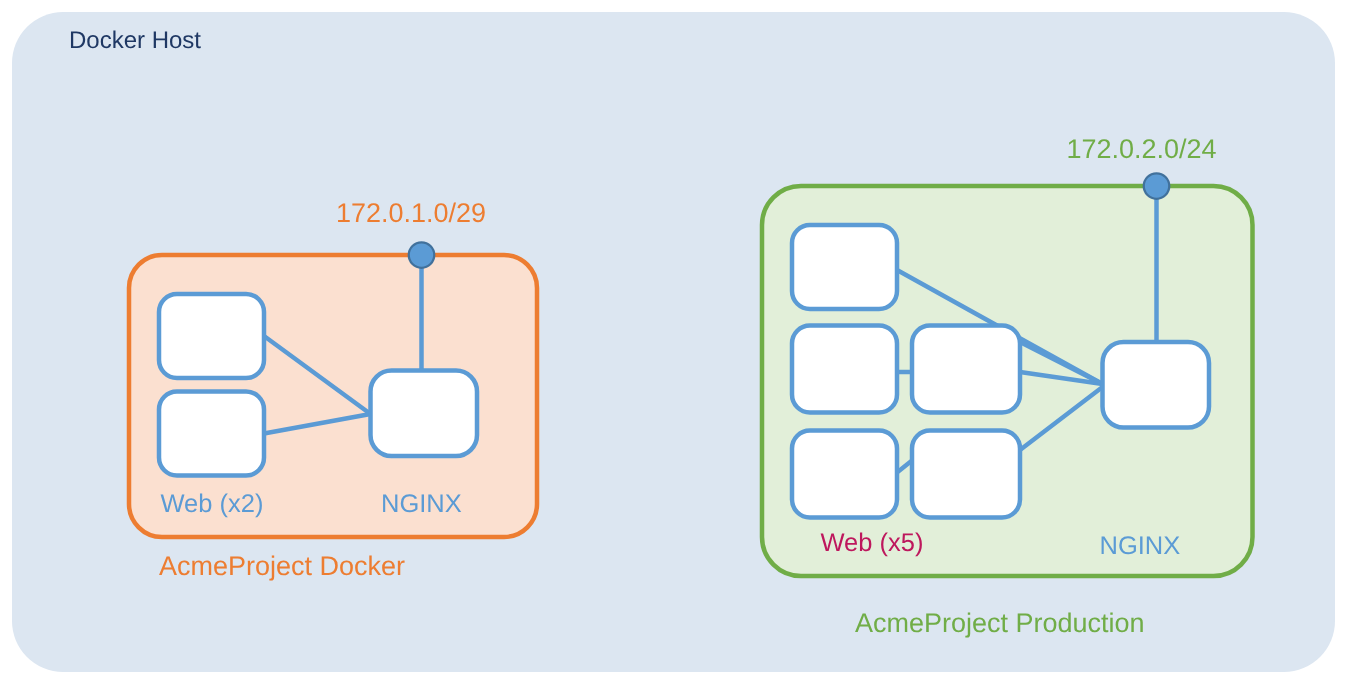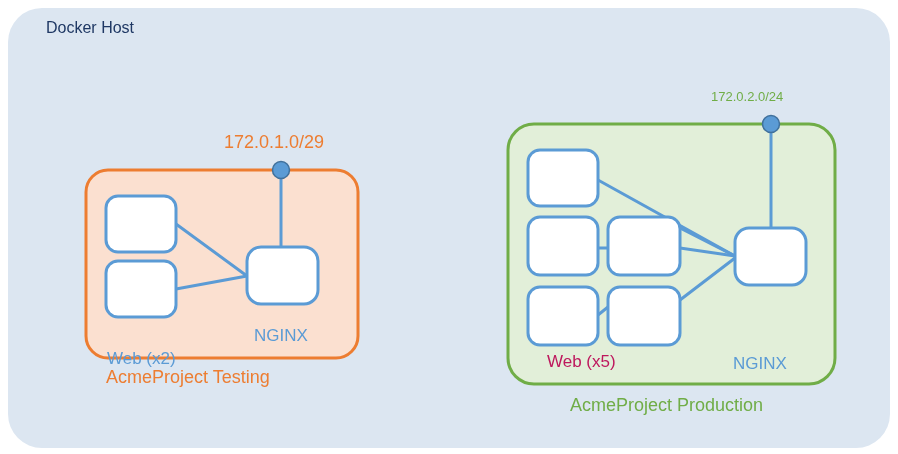--- a/index.html
+++ b/index.html
@@ -33,43 +33,42 @@
     left: 46px;
     top: 20px;
   }
   .lbl-net-test {
     font-size: 18px;
     color: #ed7d31;
     left: 224px;
     top: 133px;
   }
   .lbl-net-prod {
-    font-size: 13px;
+    font-size: 18px;
     color: #70ad47;
     left: 711px;
     top: 90px;
   }
   .lbl-group-test {
     font-size: 18px;
     color: #ed7d31;
     left: 106px;
     top: 368px;
   }
   .lbl-group-prod {
     font-size: 18px;
     color: #70ad47;
     left: 570px;
-    top: 396px;
+    top: 406px;
   }
   .lbl-web-test {
     font-size: 17px;
     color: #5b9bd5;
     left: 107px;
     top: 327px;
-    margin-top: 23px;
   }
   .lbl-nginx-test {
     font-size: 17px;
     color: #5b9bd5;
     left: 254px;
     top: 327px;
   }
   .lbl-web-prod {
     font-size: 17px;
     color: #be185d;
@@ -136,21 +135,21 @@
   <div class="lbl lbl-host">Docker Host</div>
 
   <div class="lbl lbl-net-test">172.0.1.0/29</div>
 
   <div class="lbl lbl-net-prod">172.0.2.0/24</div>
 
   <div class="lbl lbl-web-test">Web (x2)</div>
 
   <div class="lbl lbl-nginx-test">NGINX</div>
 
-  <div class="lbl lbl-group-test">AcmeProject Testing</div>
+  <div class="lbl lbl-group-test">AcmeProject Docker</div>
 
   <div class="lbl lbl-web-prod">Web (x5)</div>
 
   <div class="lbl lbl-nginx-prod">NGINX</div>
 
   <div class="lbl lbl-group-prod">AcmeProject Production</div>
 
 </div>
 
 </body></html>

